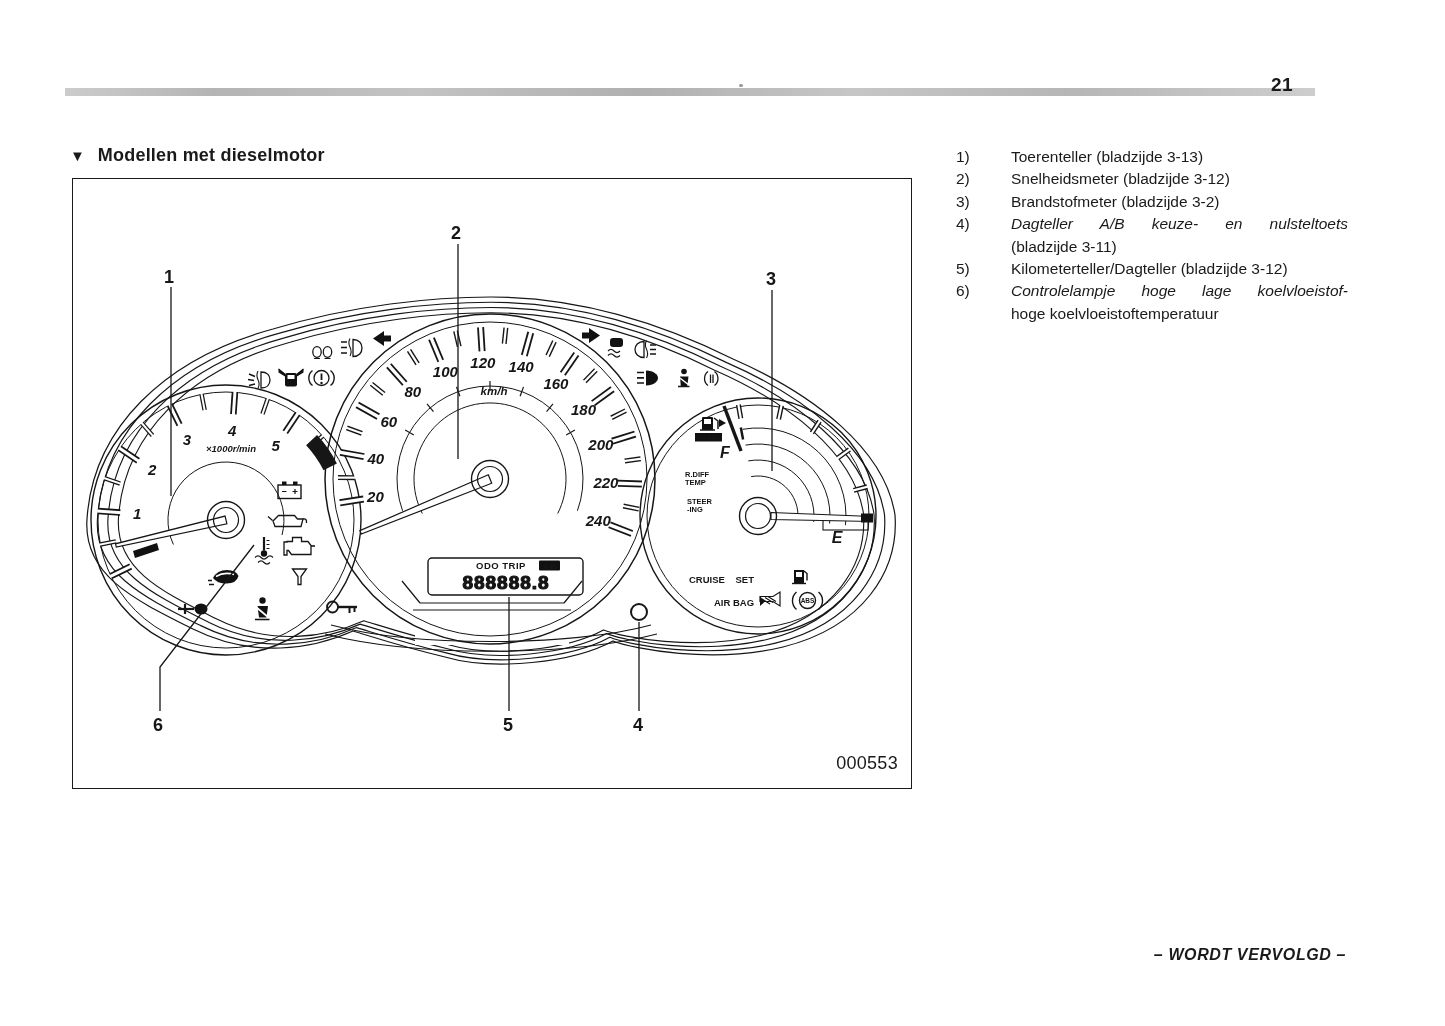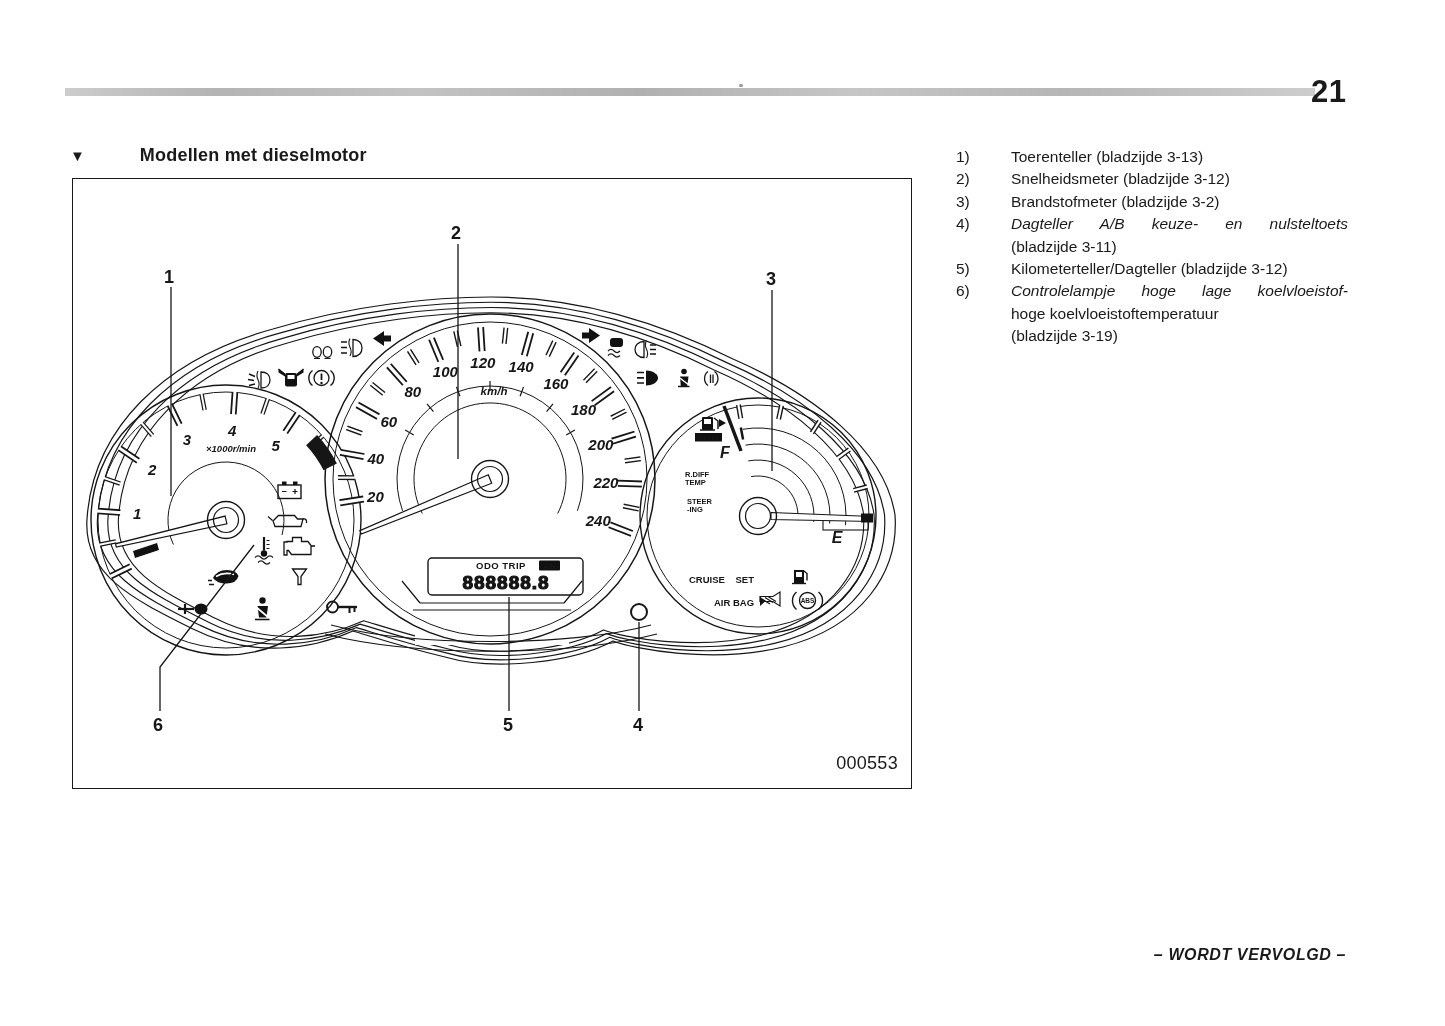--- a/index.html
+++ b/index.html
@@ -2,24 +2,24 @@
 <html><head>
 <meta charset="utf-8">
 <style>
   html,body{margin:0;padding:0;}
   body{width:1445px;height:1026px;background:#fff;position:relative;overflow:hidden;
        font-family:"Liberation Sans",sans-serif;color:#1a1a1a;}
   .abs{position:absolute;}
   #top-bar{left:65px;top:88px;width:1250px;height:8px;
     background:linear-gradient(90deg,#cccccc,#b4b4b4 12%,#c3c3c3 28%,#b0b0b0 46%,#c6c6c6 63%,#b6b6b6 80%,#cdcdcd);}
   #speck{left:739px;top:84px;width:4px;height:3px;background:#9a9a9a;border-radius:2px;}
-  #page-number{left:1311px;top:74px;font-size:31px;font-weight:bold;letter-spacing:.5px;}
+  #page-number{left:1271px;top:74px;font-size:19px;font-weight:bold;letter-spacing:.5px;}
   #section-heading{left:70px;top:145px;display:flex;align-items:center;gap:13px;}
   #section-heading .tri{font-size:15px;line-height:15px;}
-  #section-heading .ttl{font-size:18px;font-weight:bold;letter-spacing:.2px;margin-left:42px;}
+  #section-heading .ttl{font-size:18px;font-weight:bold;letter-spacing:.2px;}
   #figure-box{left:72px;top:178px;width:838px;height:609px;border:1.3px solid #1a1a1a;background:#fff;}
   #figure-code{right:13px;bottom:14px;font-size:18px;letter-spacing:.3px;}
   #legend{left:956px;top:146px;width:392px;font-size:15.5px;line-height:22.4px;}
   .legend-item{display:flex;}
   .legend-num{width:46px;flex:0 0 46px;}
   .legend-text{flex:1;margin-left:9px;}
   .lline.fill{text-align:justify;text-align-last:justify;font-style:italic;}
   #footer-continued{right:99px;top:946px;font-size:16px;font-weight:bold;font-style:italic;letter-spacing:.6px;}
   svg text{font-family:"Liberation Sans",sans-serif;fill:#161616;}
   svg .it{font-style:italic;font-weight:bold;}
@@ -407,18 +407,17 @@
       <div class="legend-num">5)</div>
       <div class="legend-text">
         <div class="lline">Kilometerteller/Dagteller (bladzijde 3-12)</div>
       </div>
     </div>
     <div class="legend-item">
       <div class="legend-num">6)</div>
       <div class="legend-text">
         <div class="lline fill">Controlelampje hoge lage koelvloeistof-</div>
         <div class="lline">hoge koelvloeistoftemperatuur</div>
-        <div class="lline">(bladzijde 3-19)</div>
       </div>
     </div>
   </div>
 
 <div id="footer-continued" class="abs">– WORDT VERVOLGD –</div>
 
 </body></html>

